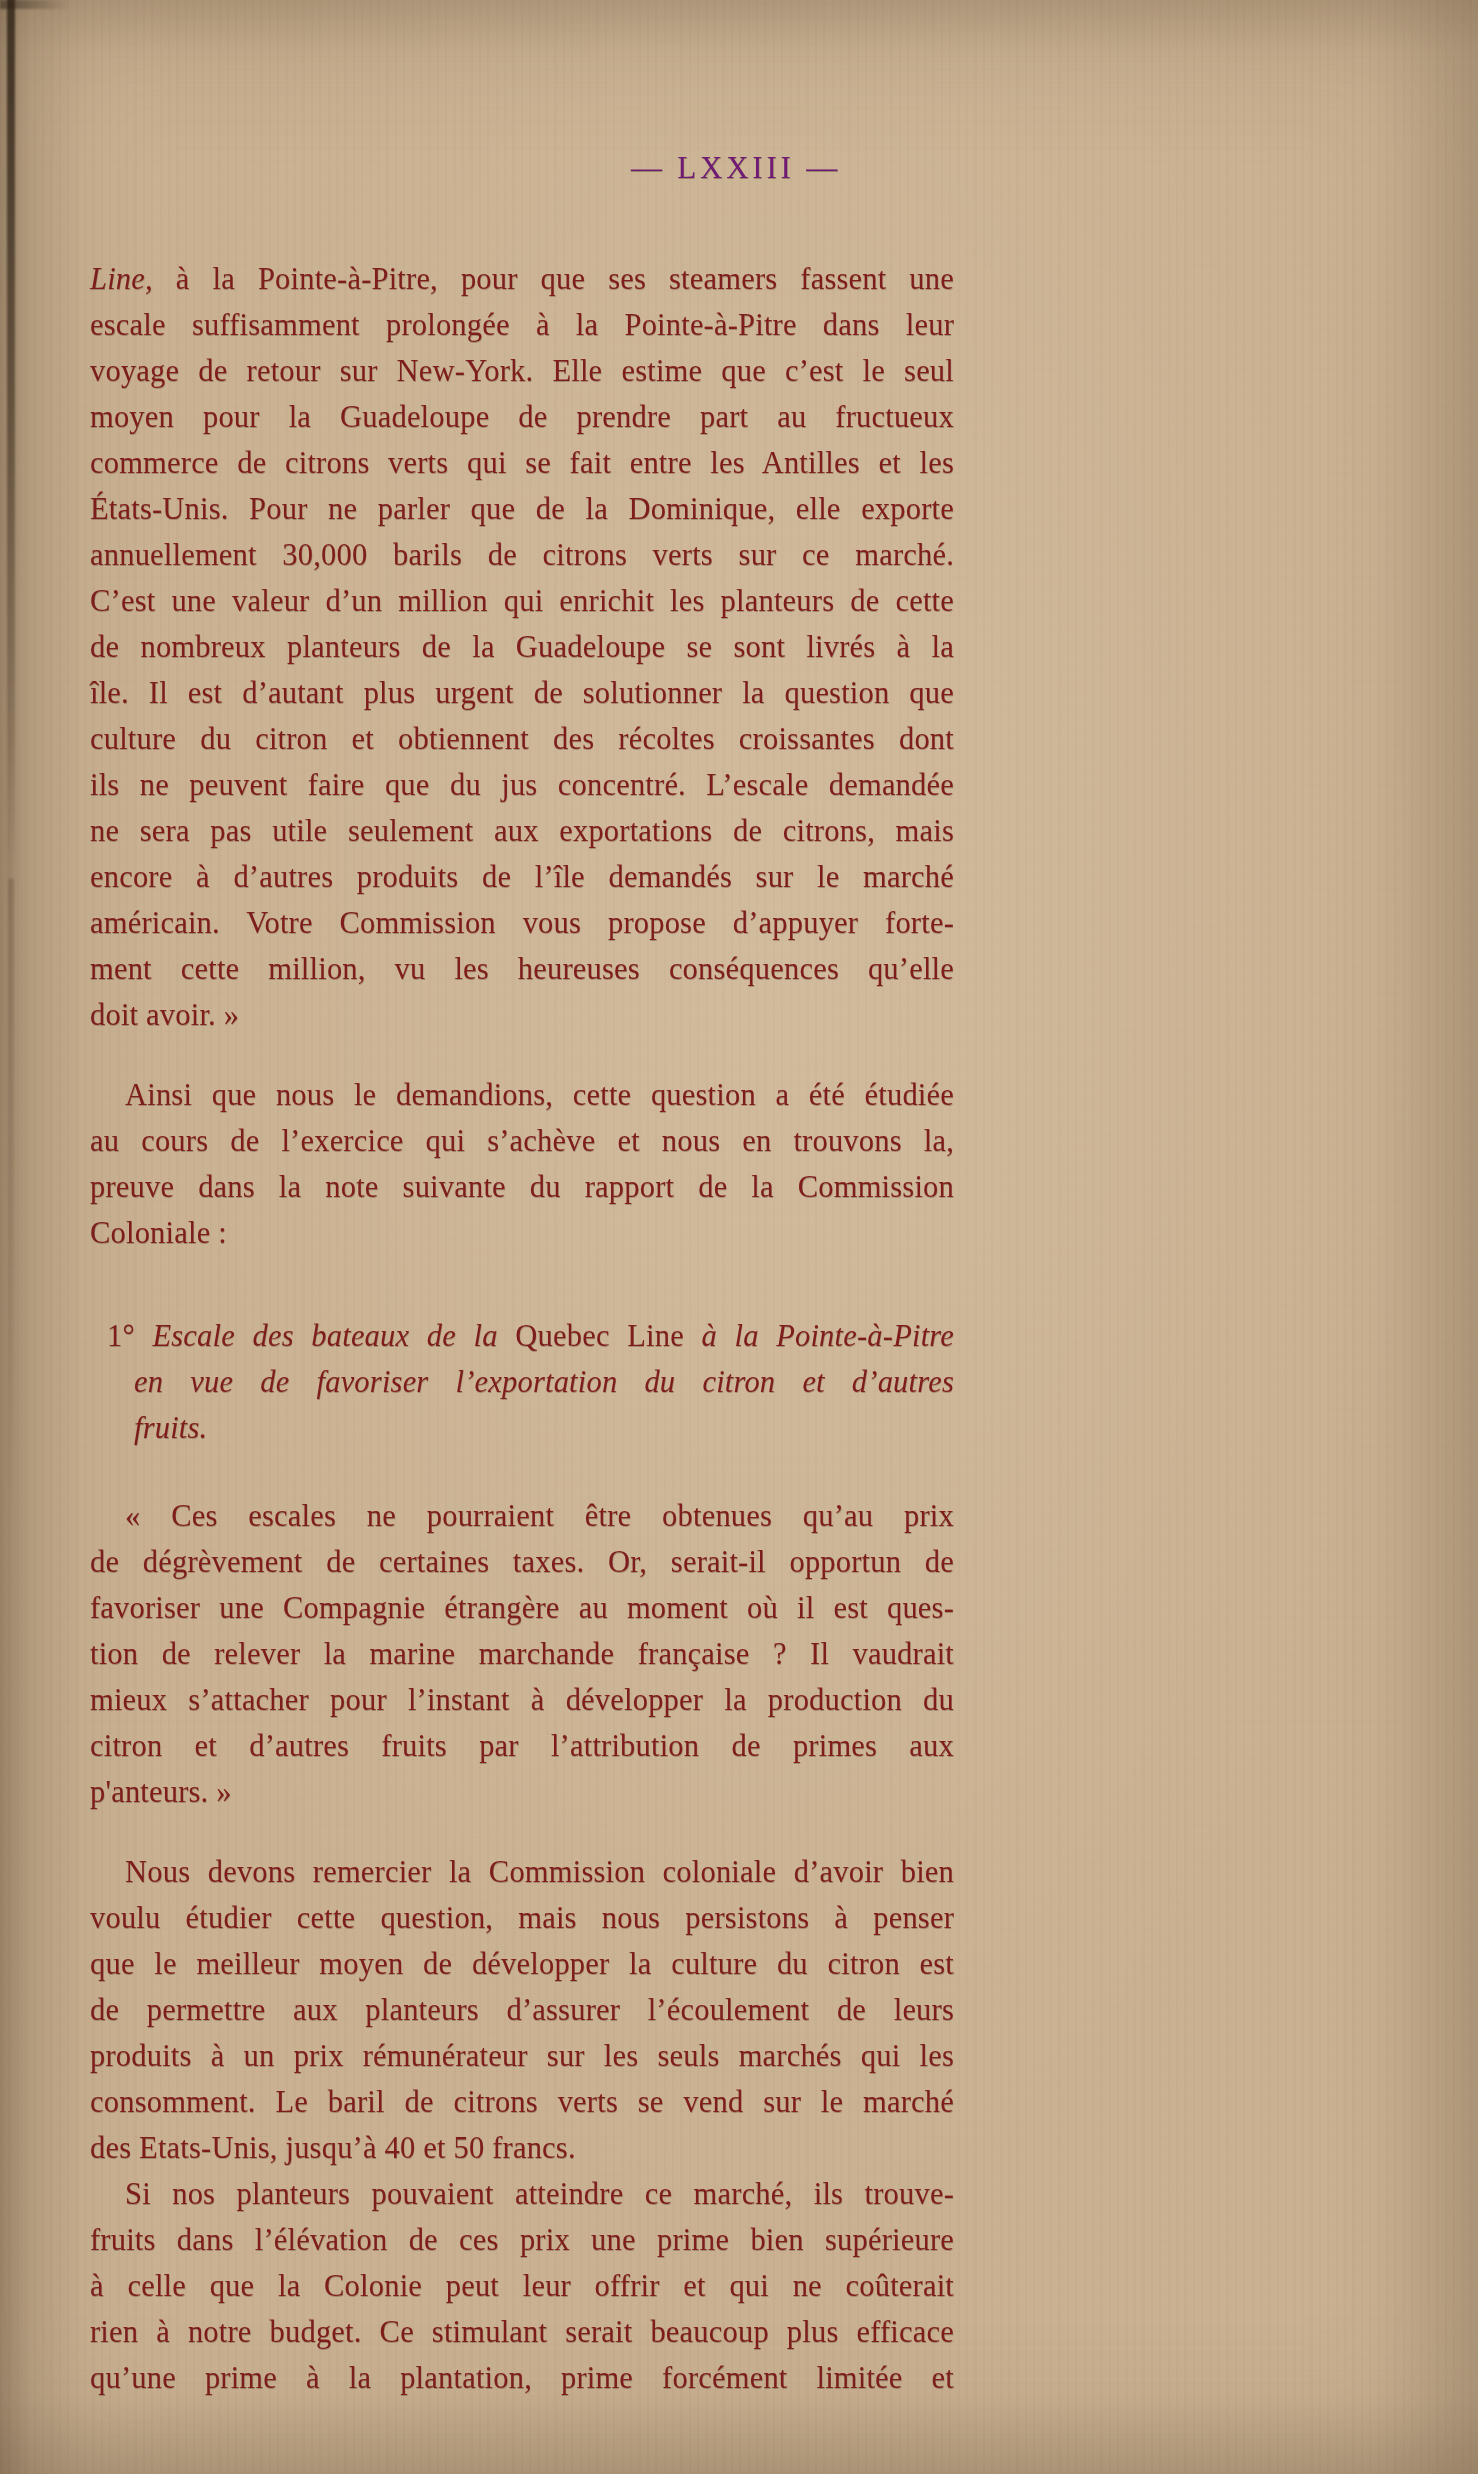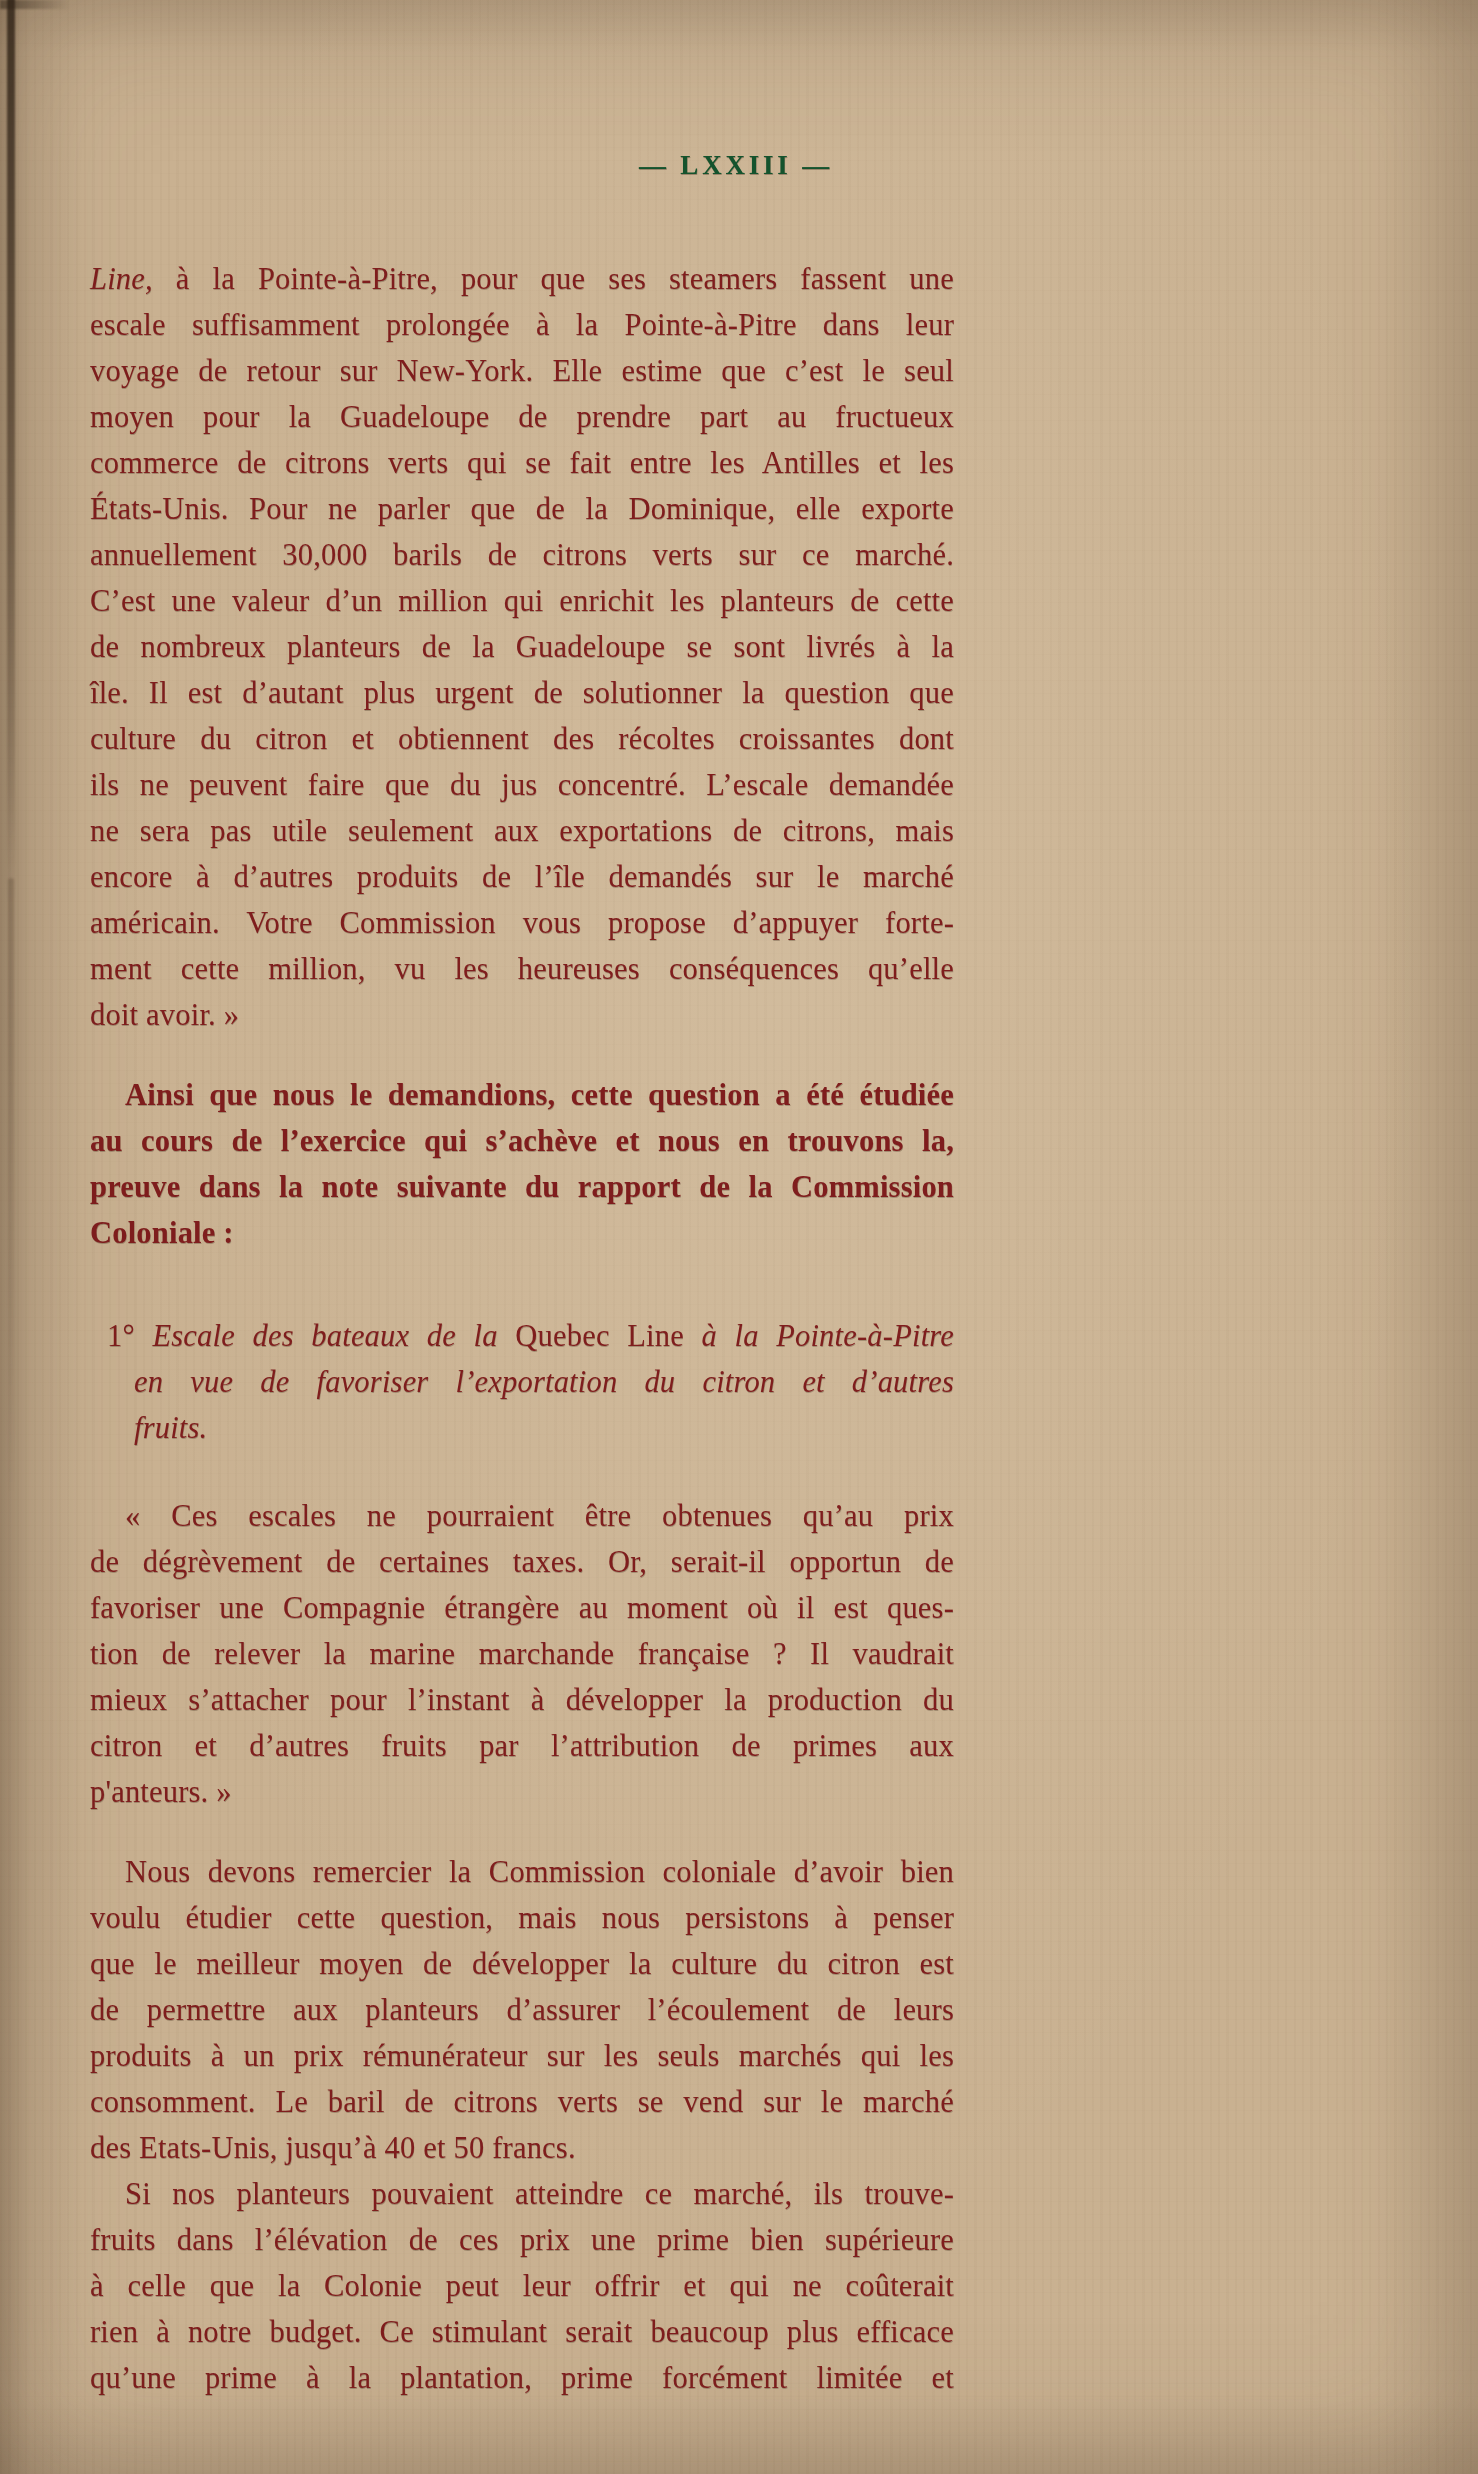--- a/index.html
+++ b/index.html
@@ -34,24 +34,23 @@
     border-radius: 3.1px; filter: blur(1.1px);
   }
   .corner-speck {
     position: absolute; left: 0; top: 0; width: 70px; height: 9.2px;
     background: linear-gradient(90deg, rgba(40,30,20,0.55), rgba(40,30,20,0));
     filter: blur(0.8px);
   }
   .page-header {
     position: absolute; top: 150px; left: 488px; width: 496px;
     text-align: center;
-    font-size: 27px; letter-spacing: 3.8px;
-    color: #14532d;
+    font-size: 31px; letter-spacing: 3.8px;
+    color: #701a75;
     text-shadow: 0.4px 0.6px 0.6px rgba(70,52,34,0.38);
-    font-weight: bold;
   }
   .text-block {
     position: absolute; left: 90px; top: 256px; width: 864px;
     font-size: 30.5px; line-height: 46px;
     color: #7f1d1d;
     letter-spacing: 0.2px;
     text-shadow: 0.4px 0.6px 0.6px rgba(70,52,34,0.32);
   }
   .para { margin: 0; }
   .line { text-align: justify; text-align-last: justify; }
@@ -86,21 +85,21 @@
       <div class="line">de nombreux planteurs de la Guadeloupe se sont livrés à la</div>
       <div class="line">île. Il est d’autant plus urgent de solutionner la question que</div>
       <div class="line">culture du citron et obtiennent des récoltes croissantes dont</div>
       <div class="line">ils ne peuvent faire que du jus concentré. L’escale demandée</div>
       <div class="line">ne sera pas utile seulement aux exportations de citrons, mais</div>
       <div class="line">encore à d’autres produits de l’île demandés sur le marché</div>
       <div class="line">américain. Votre Commission vous propose d’appuyer forte-</div>
       <div class="line">ment cette million, vu les heureuses conséquences qu’elle</div>
       <div class="line endline">doit avoir. »</div>
     </div>
-    <div class="para" style="margin-top: 34px; font-weight: bold;">
+    <div class="para" style="margin-top: 34px;">
       <div class="line first-indent">Ainsi que nous le demandions, cette question a été étudiée</div>
       <div class="line">au cours de l’exercice qui s’achève et nous en trouvons la,</div>
       <div class="line">preuve dans la note suivante du rapport de la Commission</div>
       <div class="line endline">Coloniale :</div>
     </div>
     <div class="para italic hang" style="margin-top: 57px;">
       <div class="line hang-first"><span class="seg-up">1° </span><span class="seg-it">Escale des bateaux de la </span><span class="seg-up">Quebec Line </span><span class="seg-it">à la Pointe-à-Pitre</span></div>
       <div class="line">en vue de favoriser l’exportation du citron et d’autres</div>
       <div class="line endline">fruits.</div>
     </div>

